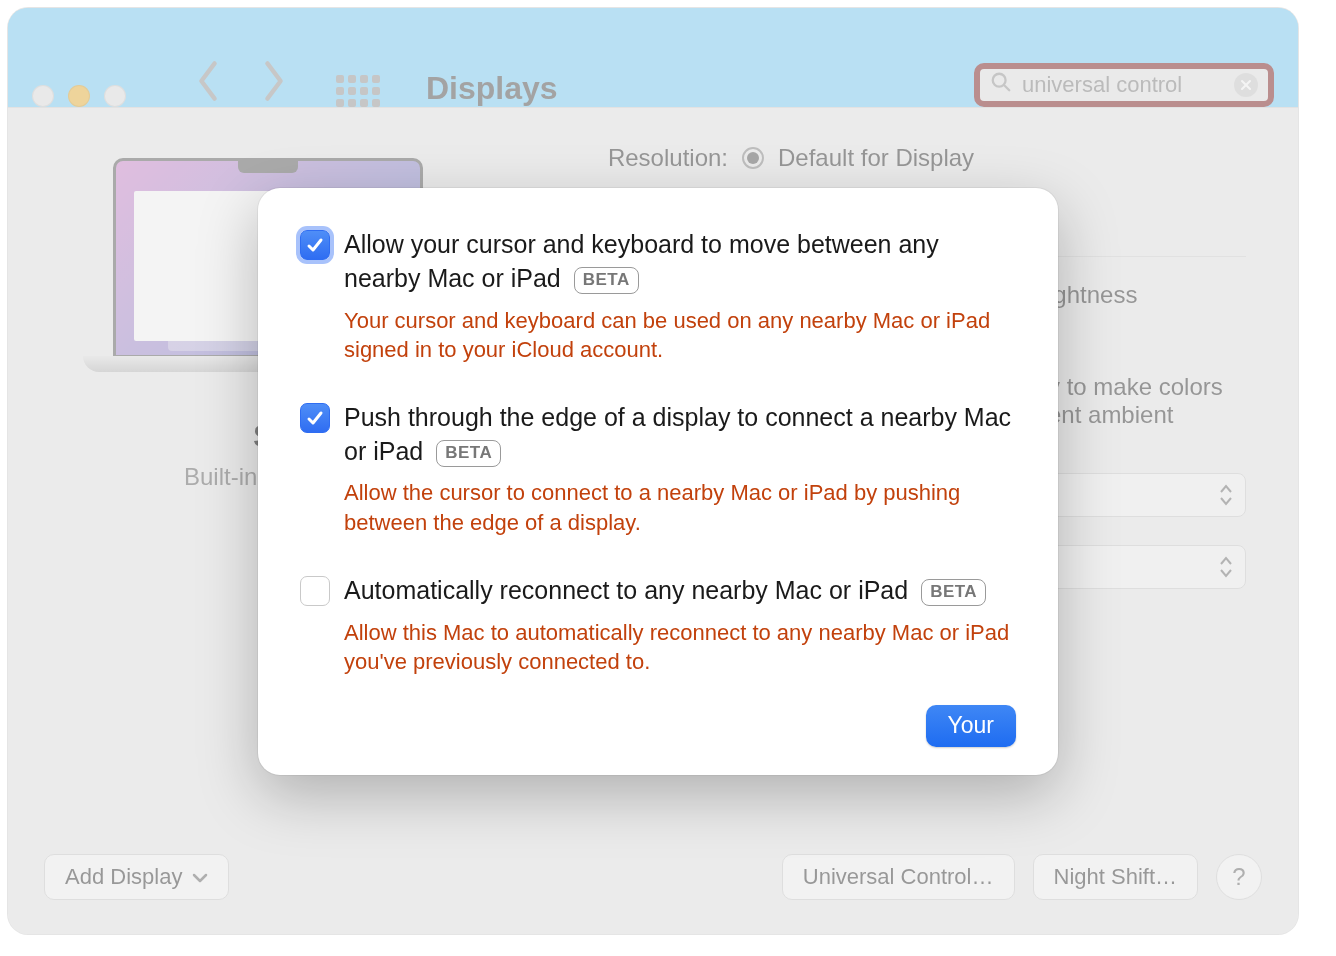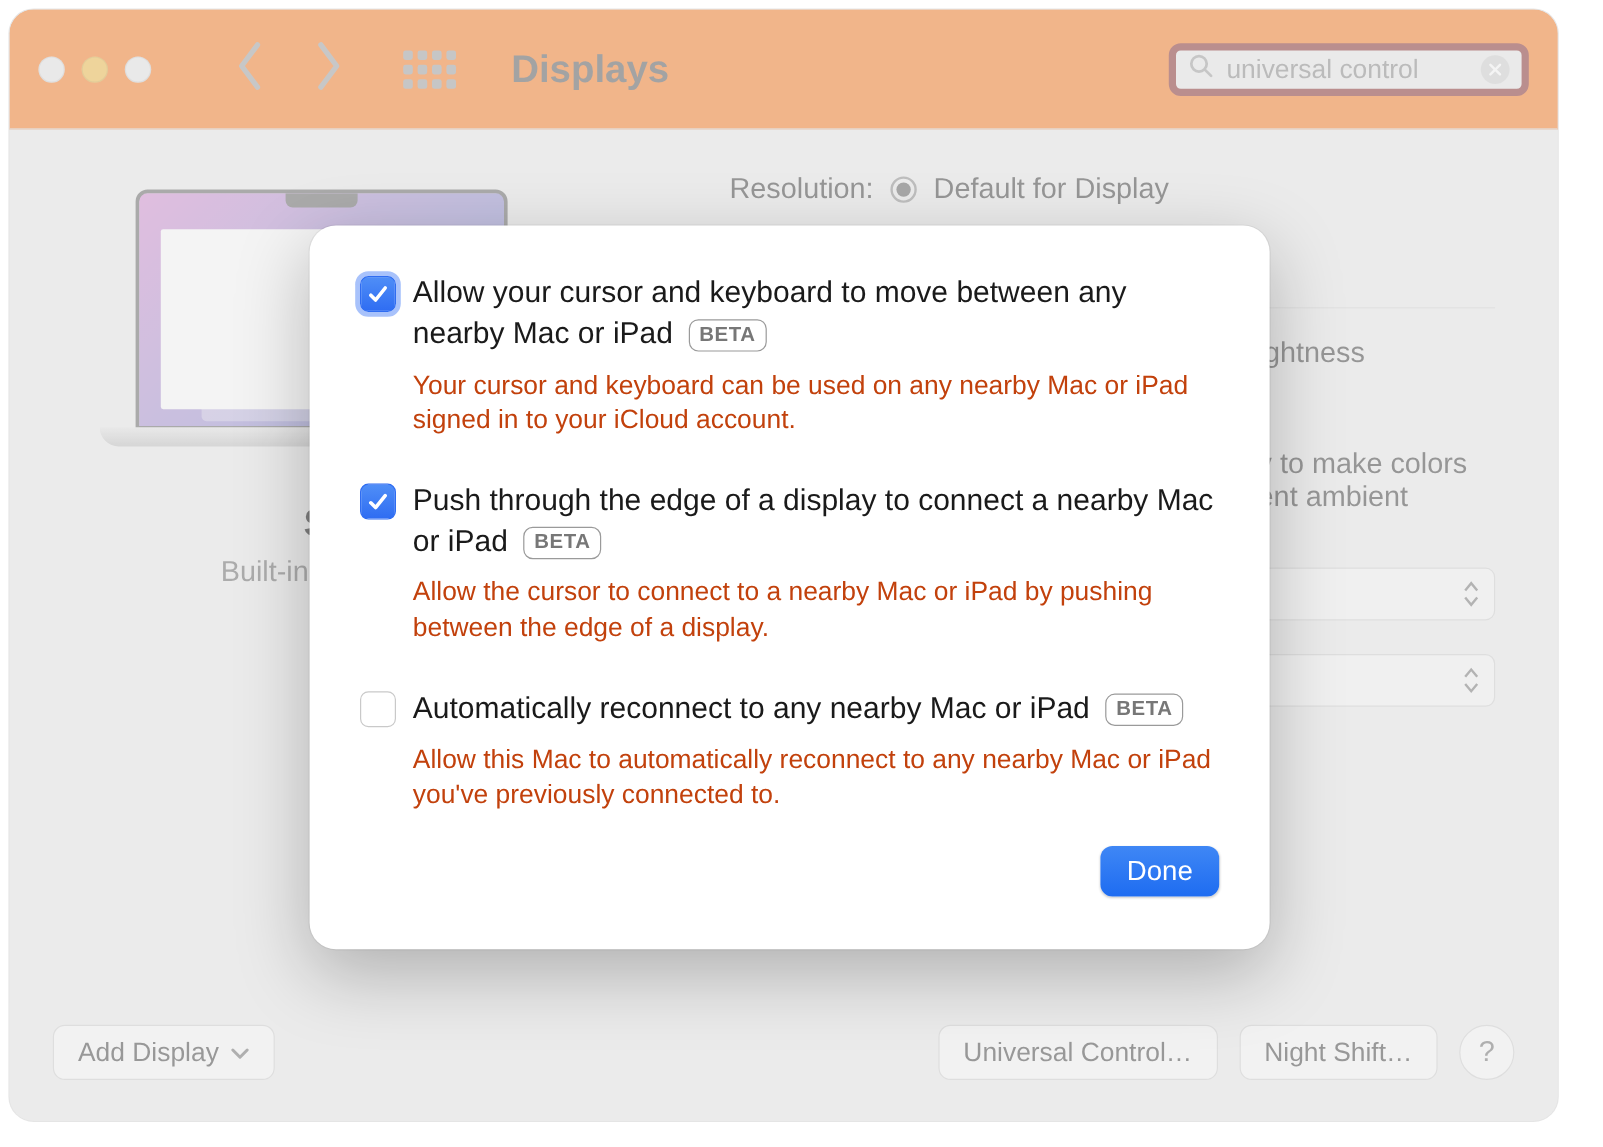--- a/index.html
+++ b/index.html
@@ -25,25 +25,25 @@
     position: absolute;
     inset: 0;
     background: rgba(235,235,235,.55);
     pointer-events: none;
   }
 
   
   .toolbar {
     height: 100px;
     display: flex;
-    align-items: center;
+    align-items: flex-end;
     padding: 0 24px;
     border-bottom: 1px solid #d8d8d8;
     gap: 18px;
-    background: #f97316;
+    background: #7dd3fc;
   }
   .traffic {
     display: flex; gap: 14px; margin-right: 50px;
   }
   .traffic .dot {
     width: 22px; height: 22px; border-radius: 50%;
     box-shadow: inset 0 0 0 1px rgba(0,0,0,.1);
   }
   .dot-close { background: #e6e6e6; }
   .dot-min   { background: #f1b83a; }
@@ -155,21 +155,21 @@
   .help{
     width:46px;height:46px;border:1px solid #cfcfcf;border-radius:23px;
     display:flex;align-items:center;justify-content:center;font-size:24px;color:#666;background:#fafafa;
   }
 
   
   .modal{
     position:absolute;left:250px;top:180px;width:800px;
     background:#fff;border-radius:22px;
     box-shadow:0 20px 60px rgba(0,0,0,.25), 0 0 0 1px rgba(0,0,0,.05);
-    padding:40px 42px 44px 42px;
+    padding:40px 42px 28px 42px;
     z-index:10;
   }
   .opt{display:flex;gap:14px;margin-bottom:36px;}
   .opt:last-of-type{margin-bottom:28px;}
   .chk{
     flex:0 0 30px;width:30px;height:30px;border-radius:7px;margin-top:2px;
     display:flex;align-items:center;justify-content:center;
     border:1px solid #c9c9c9;background:#fff;
   }
   .chk.on{
@@ -353,17 +353,17 @@
         </div>
         <div class="opt">
           <div class="chk"></div>
           <div class="opt-body">
             <div class="opt-title">Automatically reconnect to any nearby Mac or iPad <span class="beta">BETA</span></div>
             <div class="opt-desc">Allow this Mac to automatically reconnect to any nearby Mac or iPad you've previously connected to.</div>
           </div>
         </div>
       </div>
     <div class="modal-actions">
-      <button class="done">Done</button>
+      <button class="done">Your</button>
     </div>
   </div>
 
 </div>
 
 </body></html>

